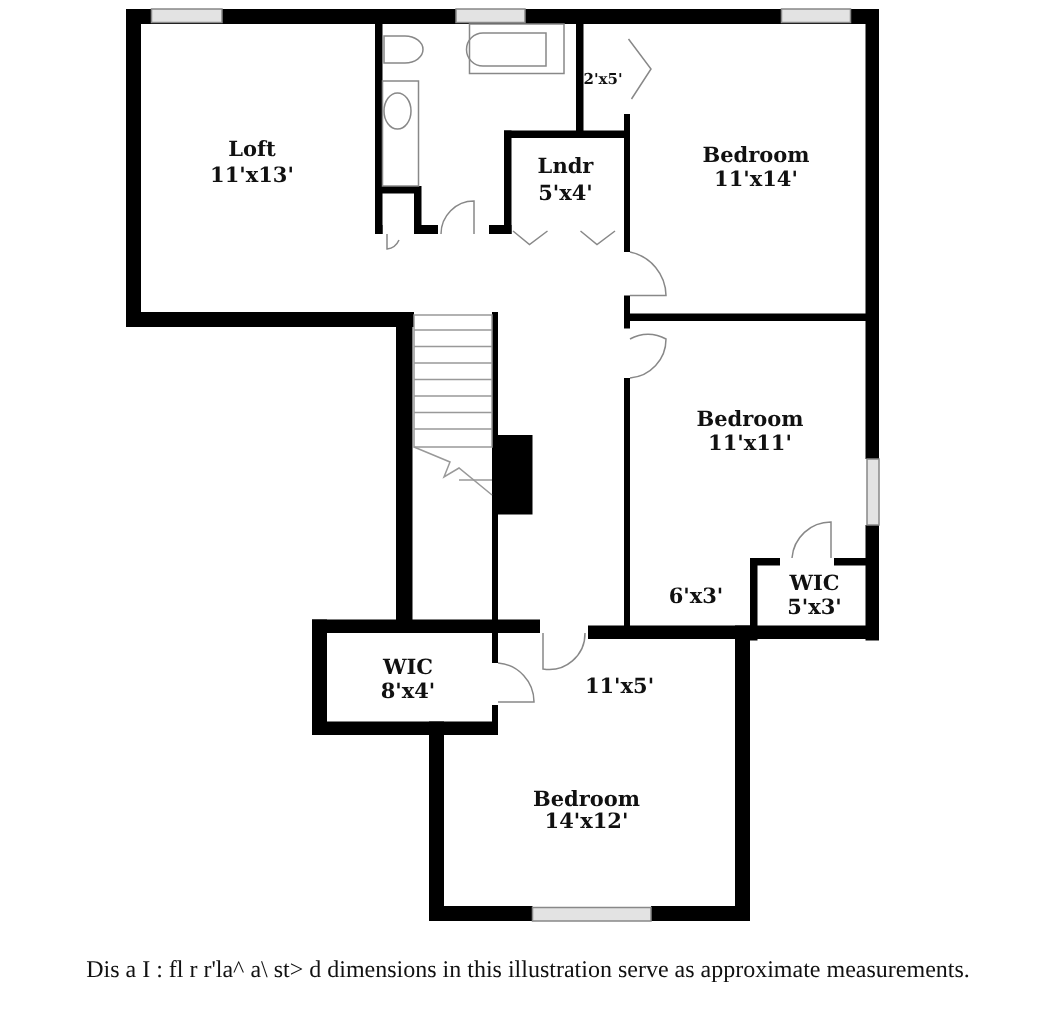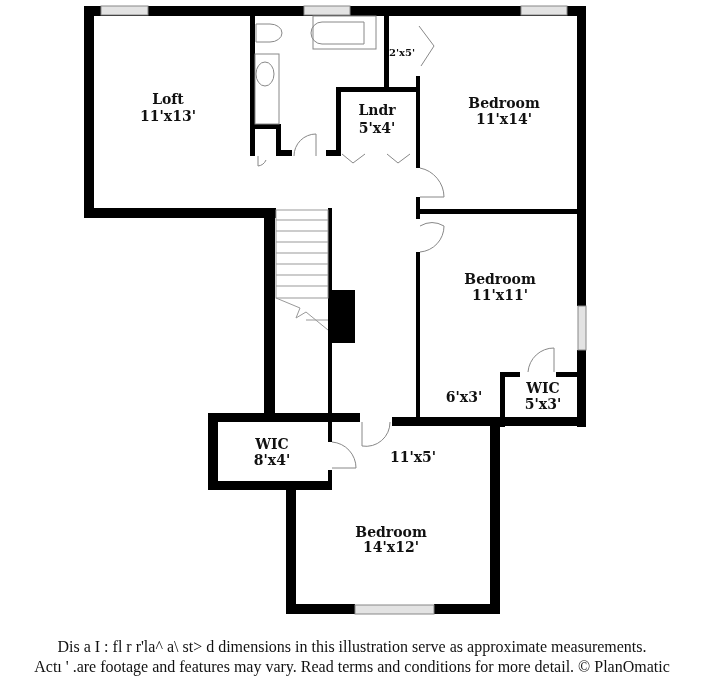--- a/index.html
+++ b/index.html
@@ -145,14 +145,13 @@
 
     <text class="room-label" x="413" y="462" font-size="14">11'x5'</text>
 
     <text class="room-label" x="391" y="537" font-size="14">Bedroom</text>
     <text class="room-label" x="391" y="552" font-size="14">14'x12'</text>
   </g>
 </svg>
 
 <div class="disclaimer">
   <div>Dis  a        I  : fl   r r'la^ a\    st&gt;   d dimensions in this illustration serve as approximate measurements.</div>
-  <div>Actı  '    .are footage and features may vary. Read terms and conditions for more detail. © PlanOmatic</div>
 </div>
 
 </body></html>

